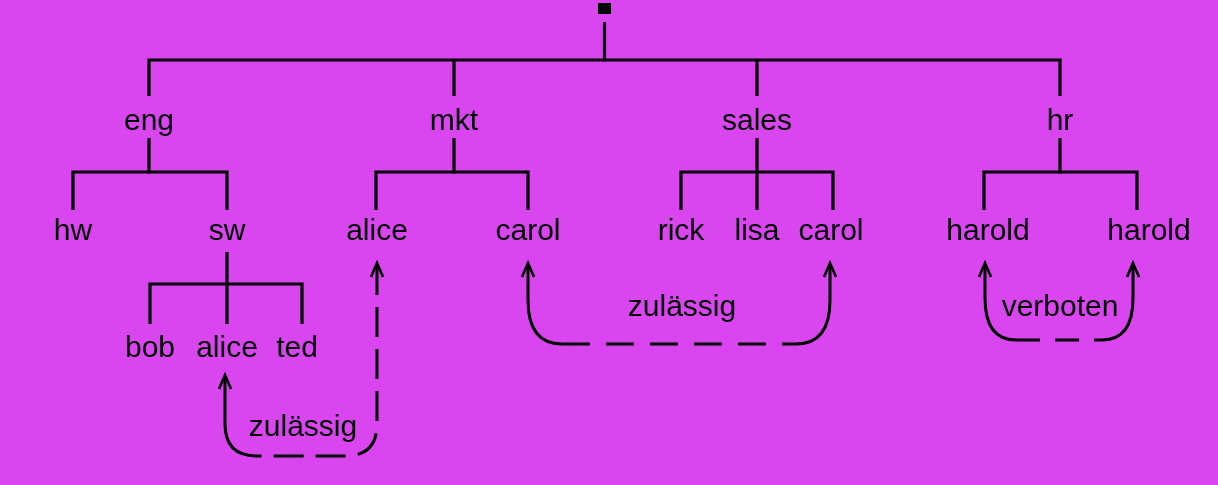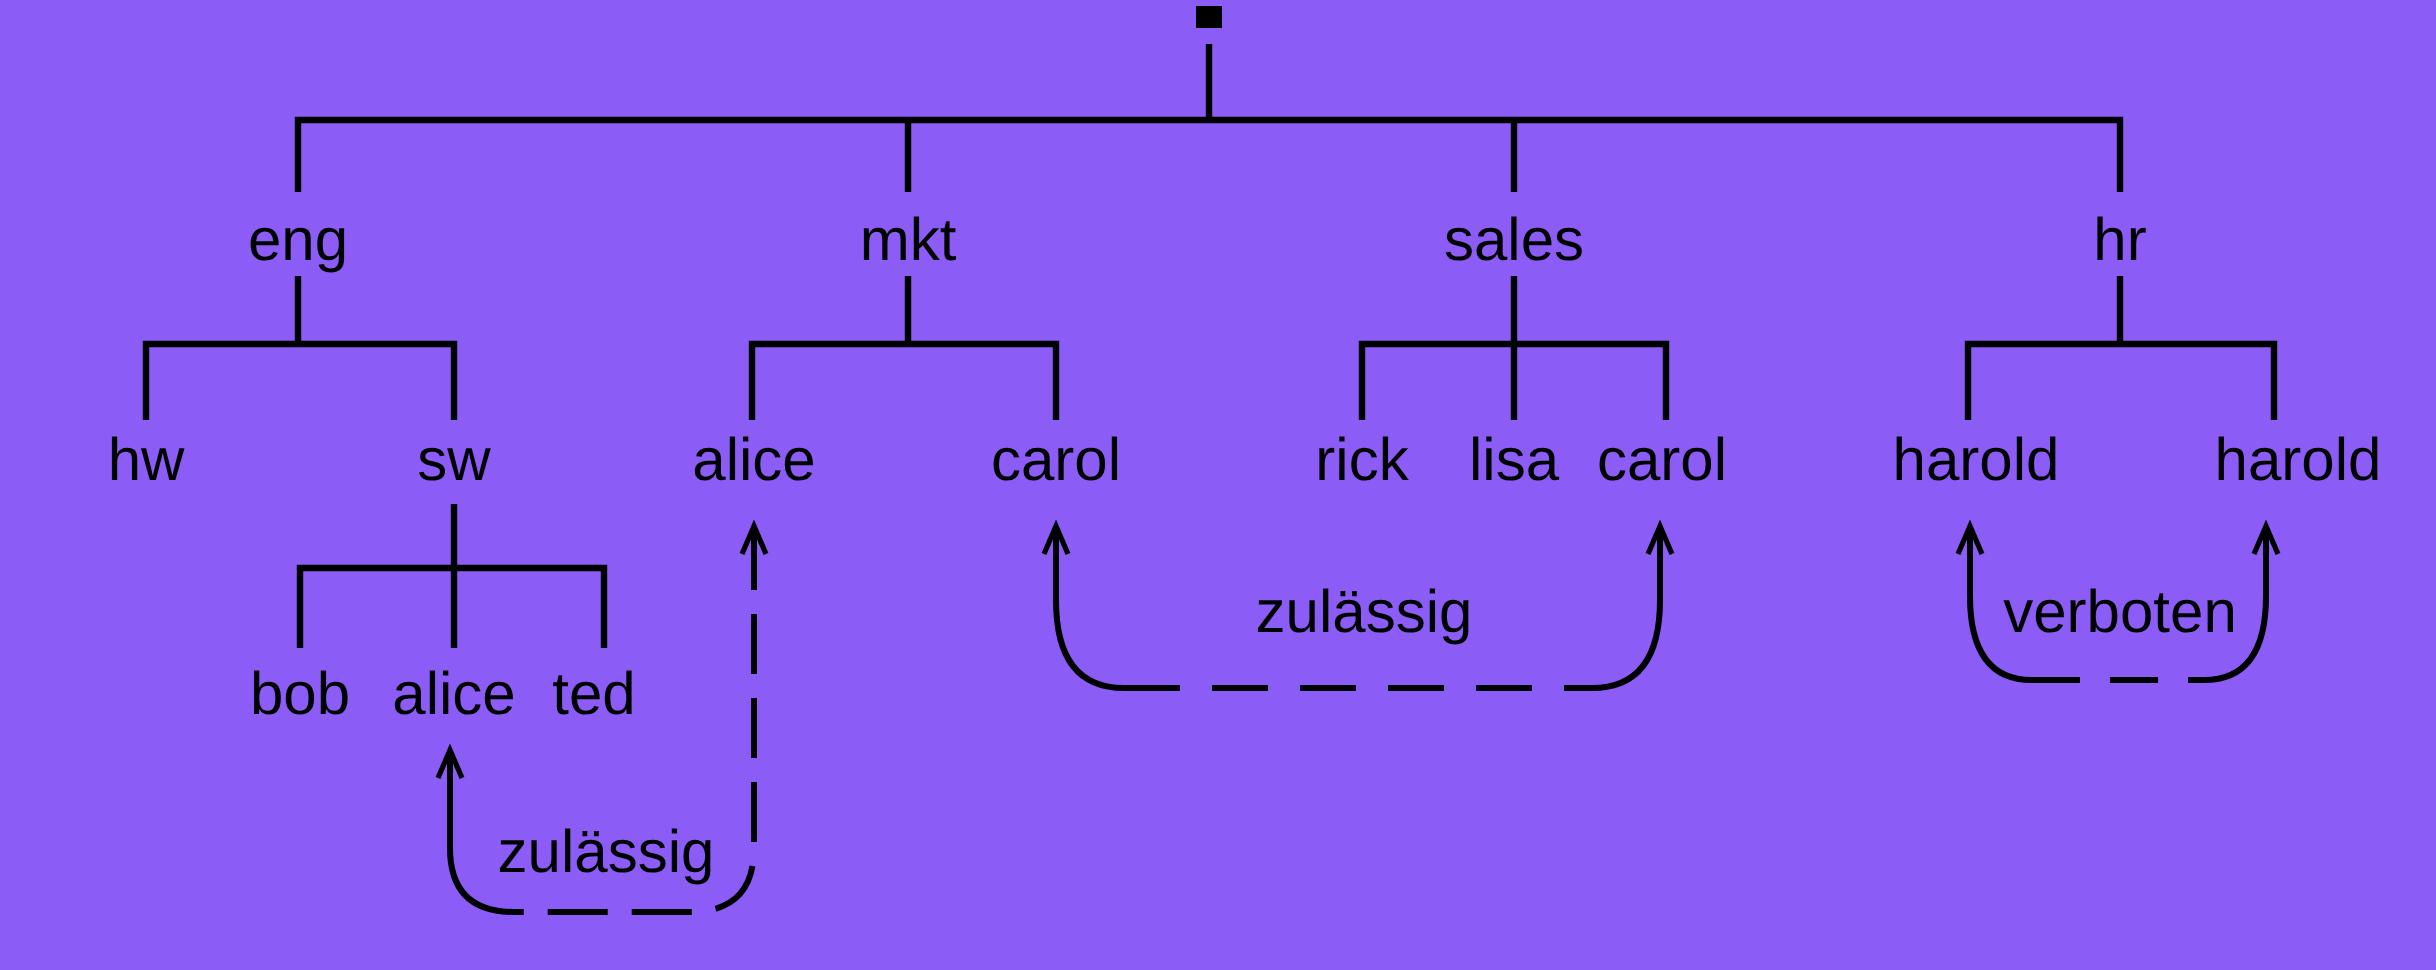--- a/index.html
+++ b/index.html
@@ -4,21 +4,21 @@
 <style>
   html, body {
     margin: 0;
     padding: 0;
     background: #ffffff;
   }
   .stage {
     position: relative;
     width: 1218px;
     height: 485px;
-    background: #8b5cf6;
+    background: #d946ef;
     overflow: hidden;
   }
   svg {
     display: block;
   }
   .node-label, .link-label {
     font-family: "Liberation Sans", sans-serif;
     font-size: 30px;
     fill: #000000;
     text-anchor: middle;

